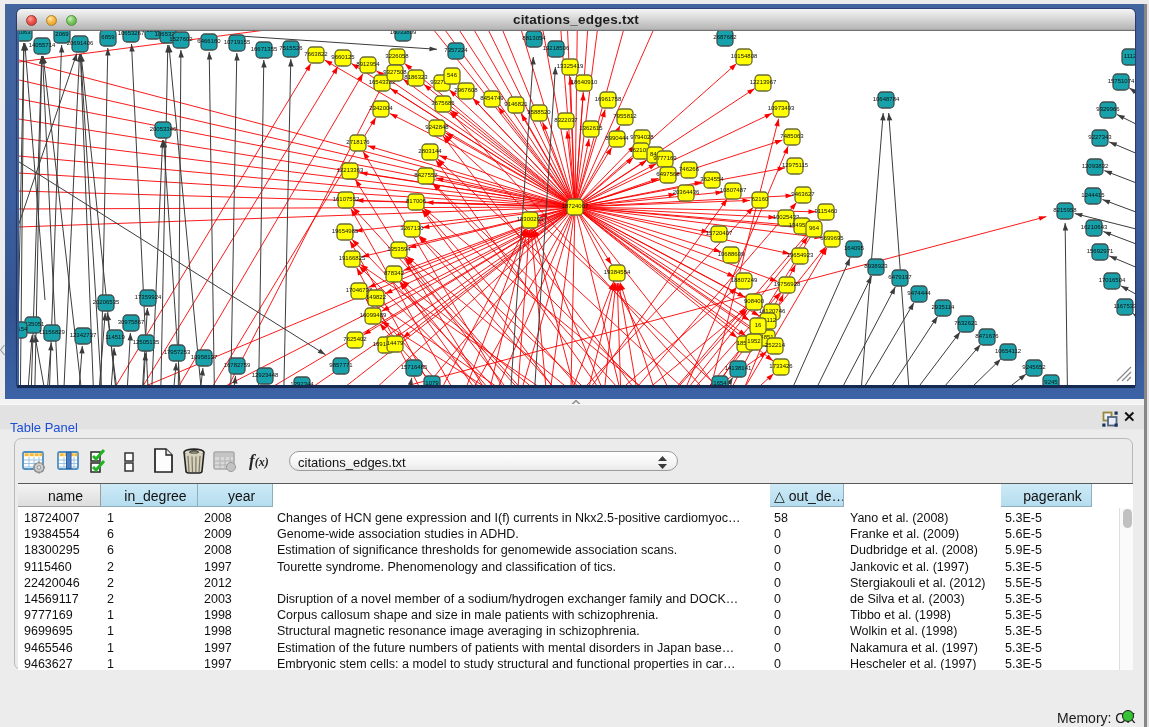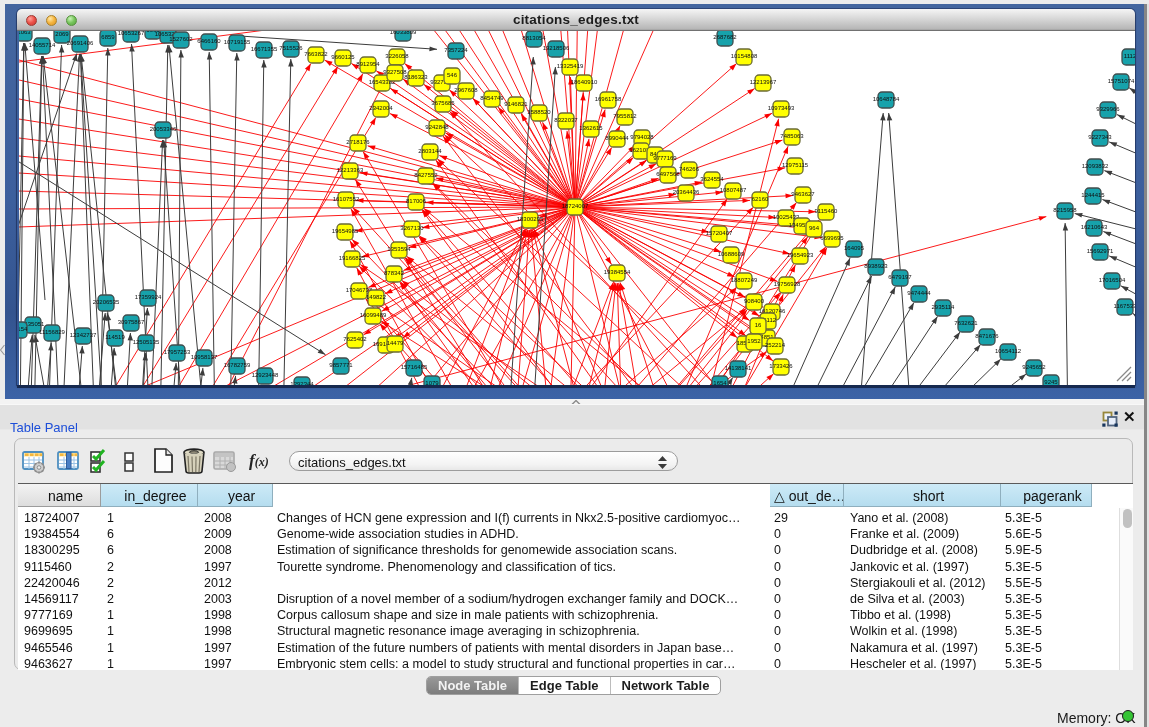--- a/index.html
+++ b/index.html
@@ -940,27 +940,26 @@
     <svg width="11" height="13" style="position:absolute;right:9px;top:4px" viewBox="0 0 11 13">
       <polygon points="5.5,0 10,5 1,5" fill="#3a3a3a"></polygon>
         <polygon points="5.5,13 10,8 1,8" fill="#3a3a3a"></polygon>
     </svg>
   </div>
   <div id="tbl">
     <div class="hdr gray" style="left:0px;width:83px;">name</div>
       <div class="hdr" style="left:83px;width:97px;">in_degree</div>
       <div class="hdr" style="left:180px;width:75px;">year</div>
       <div class="hdr" style="left:752px;width:74px;text-align:left;text-indent:0;padding-left:4px;">△ out_de…</div>
-      <div class="hdr" style="left:826px;width:157px;">short</div>
       <div class="hdr" style="left:983px;width:91px;">pagerank</div>
       <div class="rowtxt" style="left:6px;top:27.0px">18724007</div>
       <div class="rowtxt" style="left:89px;top:27.0px">1</div>
       <div class="rowtxt" style="left:186px;top:27.0px">2008</div>
       <div class="rowtxt" style="left:259px;top:27.0px">Changes of HCN gene expression and I(f) currents in Nkx2.5-positive cardiomyoc…</div>
-      <div class="rowtxt" style="left:756px;top:27.0px">29</div>
+      <div class="rowtxt" style="left:756px;top:27.0px">58</div>
       <div class="rowtxt" style="left:832px;top:27.0px">Yano et al. (2008)</div>
       <div class="rowtxt" style="left:987px;top:27.0px">5.3E-5</div>
       <div class="rowtxt" style="left:6px;top:43.2px">19384554</div>
       <div class="rowtxt" style="left:89px;top:43.2px">6</div>
       <div class="rowtxt" style="left:186px;top:43.2px">2009</div>
       <div class="rowtxt" style="left:259px;top:43.2px">Genome-wide association studies in ADHD.</div>
       <div class="rowtxt" style="left:756px;top:43.2px">0</div>
       <div class="rowtxt" style="left:832px;top:43.2px">Franke et al. (2009)</div>
       <div class="rowtxt" style="left:987px;top:43.2px">5.6E-5</div>
       <div class="rowtxt" style="left:6px;top:59.4px">18300295</div>
@@ -1015,22 +1014,17 @@
       <div class="rowtxt" style="left:89px;top:172.8px">1</div>
       <div class="rowtxt" style="left:186px;top:172.8px">1997</div>
       <div class="rowtxt" style="left:259px;top:172.8px">Embryonic stem cells: a model to study structural and functional properties in car…</div>
       <div class="rowtxt" style="left:756px;top:172.8px">0</div>
       <div class="rowtxt" style="left:832px;top:172.8px">Hescheler et al. (1997)</div>
       <div class="rowtxt" style="left:987px;top:172.8px">5.3E-5</div>
     <div id="sb-track">
         <div id="sb-thumb"></div>
       </div>
   </div>
-  <div id="tabs">
-    <div class="seg on">Node Table</div>
-      <div class="seg">Edge Table</div>
-      <div class="seg">Network Table</div>
-  </div>
   <div id="memory">Memory: OK</div>
   <div id="memdot"></div>
   <div id="rborder1"></div>
   <div id="rborder2"></div>
 </div>
 
 </body></html>

